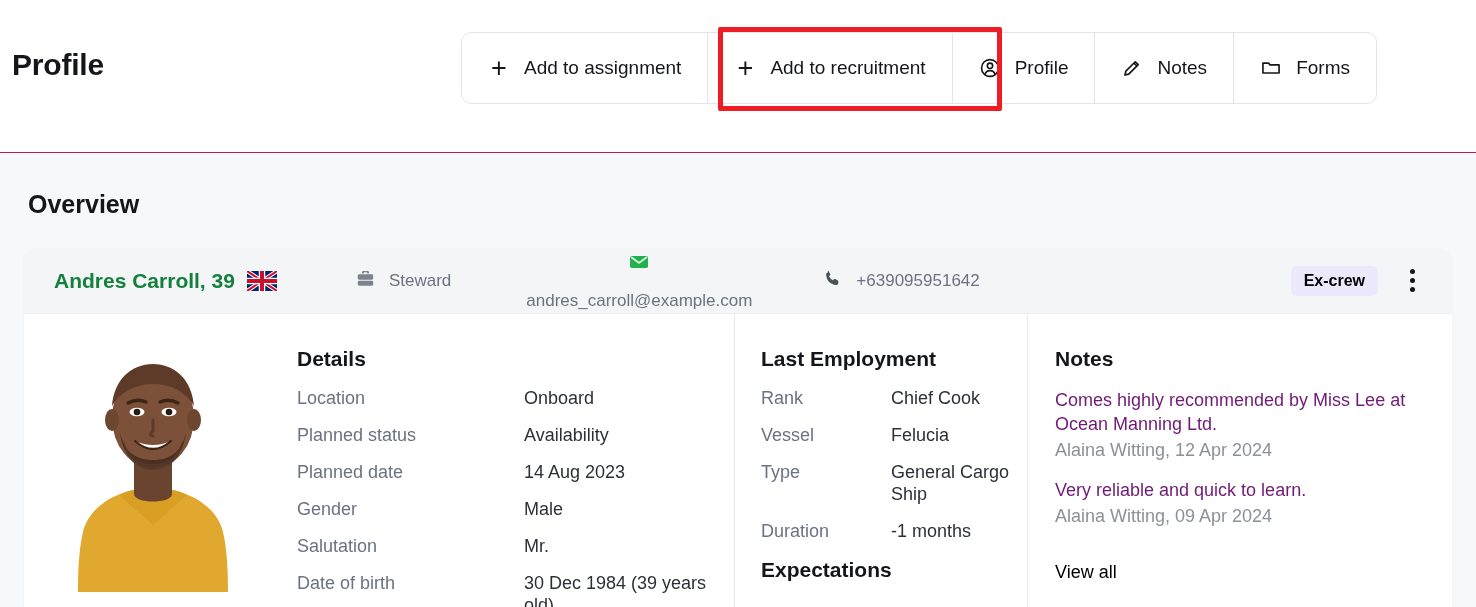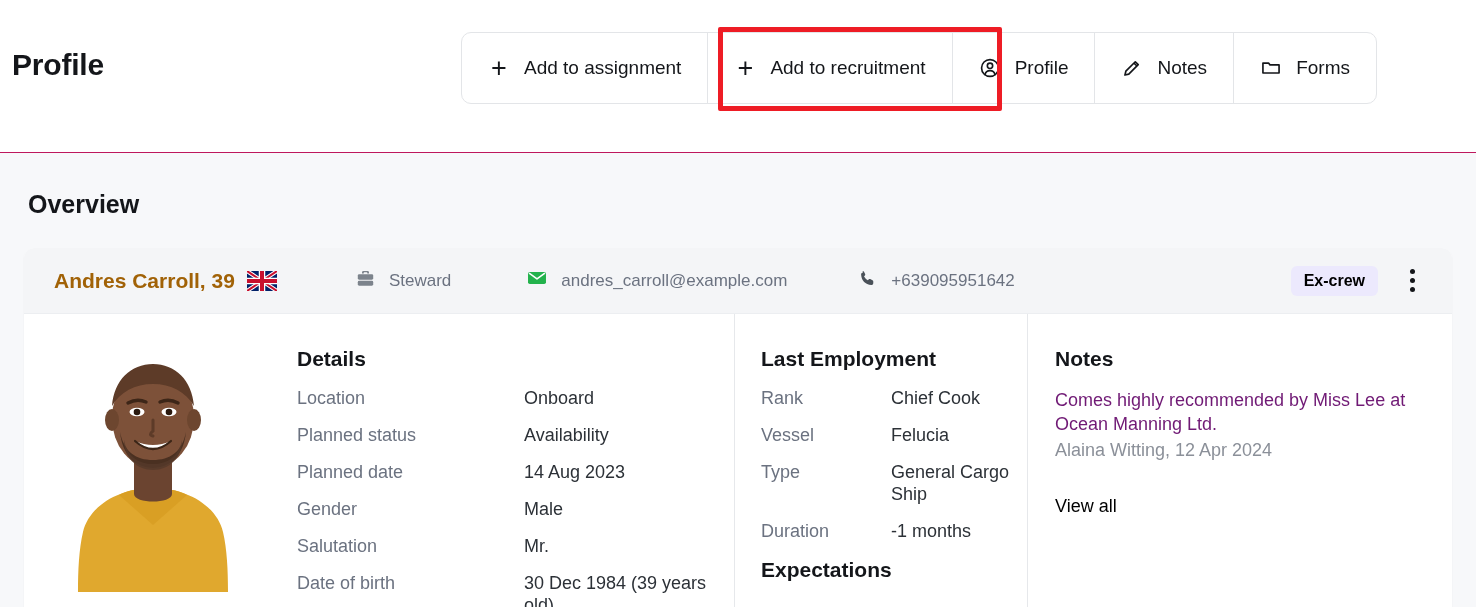--- a/index.html
+++ b/index.html
@@ -84,34 +84,34 @@
 
   .card-head {
     height: 66px;
     background: #f4f5f7;
     display: flex;
     align-items: center;
     padding: 0 16px 0 30px;
     border-bottom: 1px solid #eceef1;
   }
   .cand-name {
-    font-size: 21px; font-weight: 700; color: #a16207;
+    font-size: 21px; font-weight: 700; color: #15803d;
     white-space: nowrap;
   }
   .flag {
     width: 30px; height: 20px; margin-left: 12px; flex: none;
     display: block;
   }
   .meta {
     display: flex; align-items: center; gap: 13px;
     font-size: 17px; color: #6b7280;
     white-space: nowrap;
   }
   .m1 { margin-left: 78px; }
-  .m2 { margin-left: 75px; }
+  .m2 { margin-left: 75px; flex-direction: column; }
   .m3 { margin-left: 70px; }
   .badge {
     margin-left: auto;
     background: #ece9fd;
     color: #000000;
     font-size: 16px;
     font-weight: 600;
     border-radius: 6px;
     padding: 6px 13px;
     white-space: nowrap;
@@ -355,18 +355,22 @@
       <div class="sect-title sect-title-2">Expectations</div>
     </div>
 
     <div class="col col-notes">
       <div class="sect-title">Notes</div>
 
       <div class="note">
         <div class="note-text">Comes highly recommended by Miss Lee at Ocean Manning Ltd.</div>
         <div class="note-meta">Alaina Witting, 12 Apr 2024</div>
       </div>
+      <div class="note">
+        <div class="note-text">Very reliable and quick to learn.</div>
+        <div class="note-meta">Alaina Witting, 09 Apr 2024</div>
+      </div>
 
       <span class="view-all">View all</span>
     </div>
 
   </div>
 </div>
 
 </body></html>

